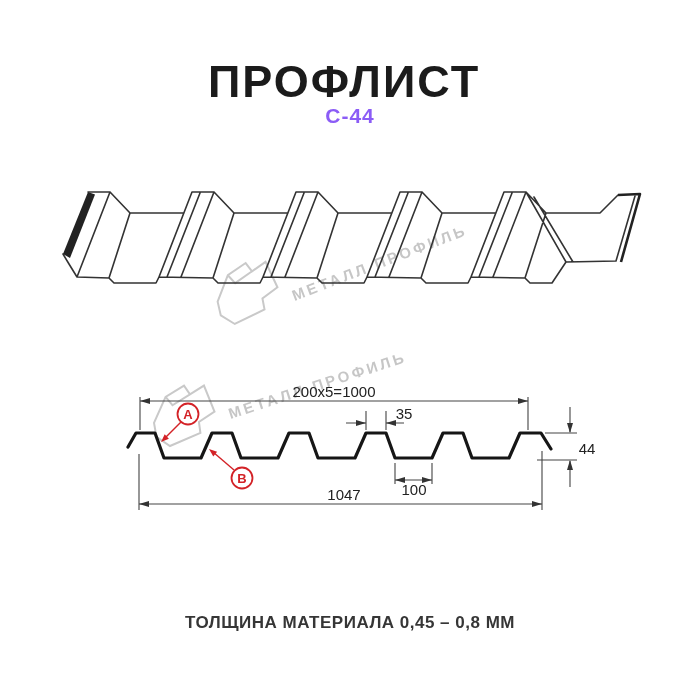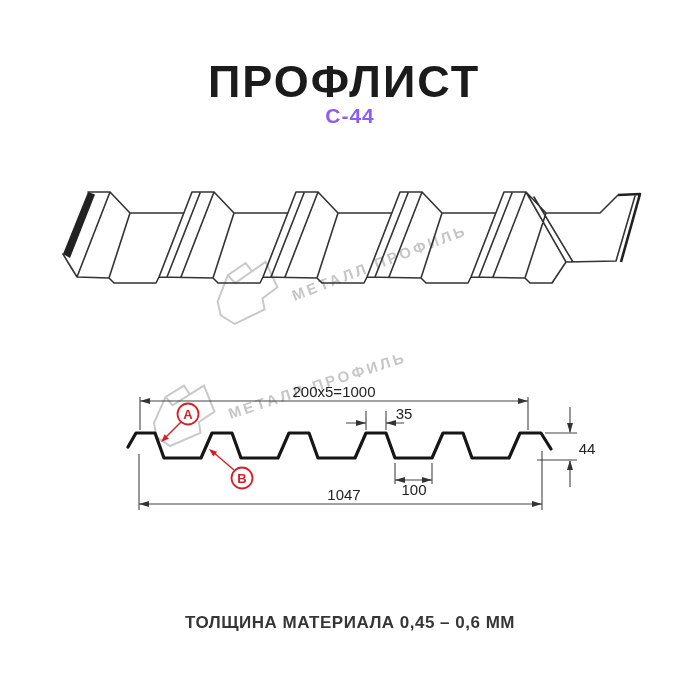--- a/index.html
+++ b/index.html
@@ -97,14 +97,14 @@
 
       <g stroke="#d32227" fill="none" stroke-width="1.8">
         <circle cx="242" cy="478" r="10.5"></circle>
         <line x1="234" y1="470" x2="213" y2="452" stroke-width="1.4"></line>
         <polygon points="209,449 213.3,456.4 217.1,451.8" fill="#d32227" stroke="none"></polygon>
         <text class="red-label" x="242" y="483" text-anchor="middle" stroke="none">В</text>
       </g>
     </g>
   </svg>
 
-  <div class="footer">ТОЛЩИНА МАТЕРИАЛА 0,45 – 0,6 ММ</div>
+  <div class="footer">ТОЛЩИНА МАТЕРИАЛА 0,45 – 0,8 ММ</div>
 </div>
 
 </body></html>

